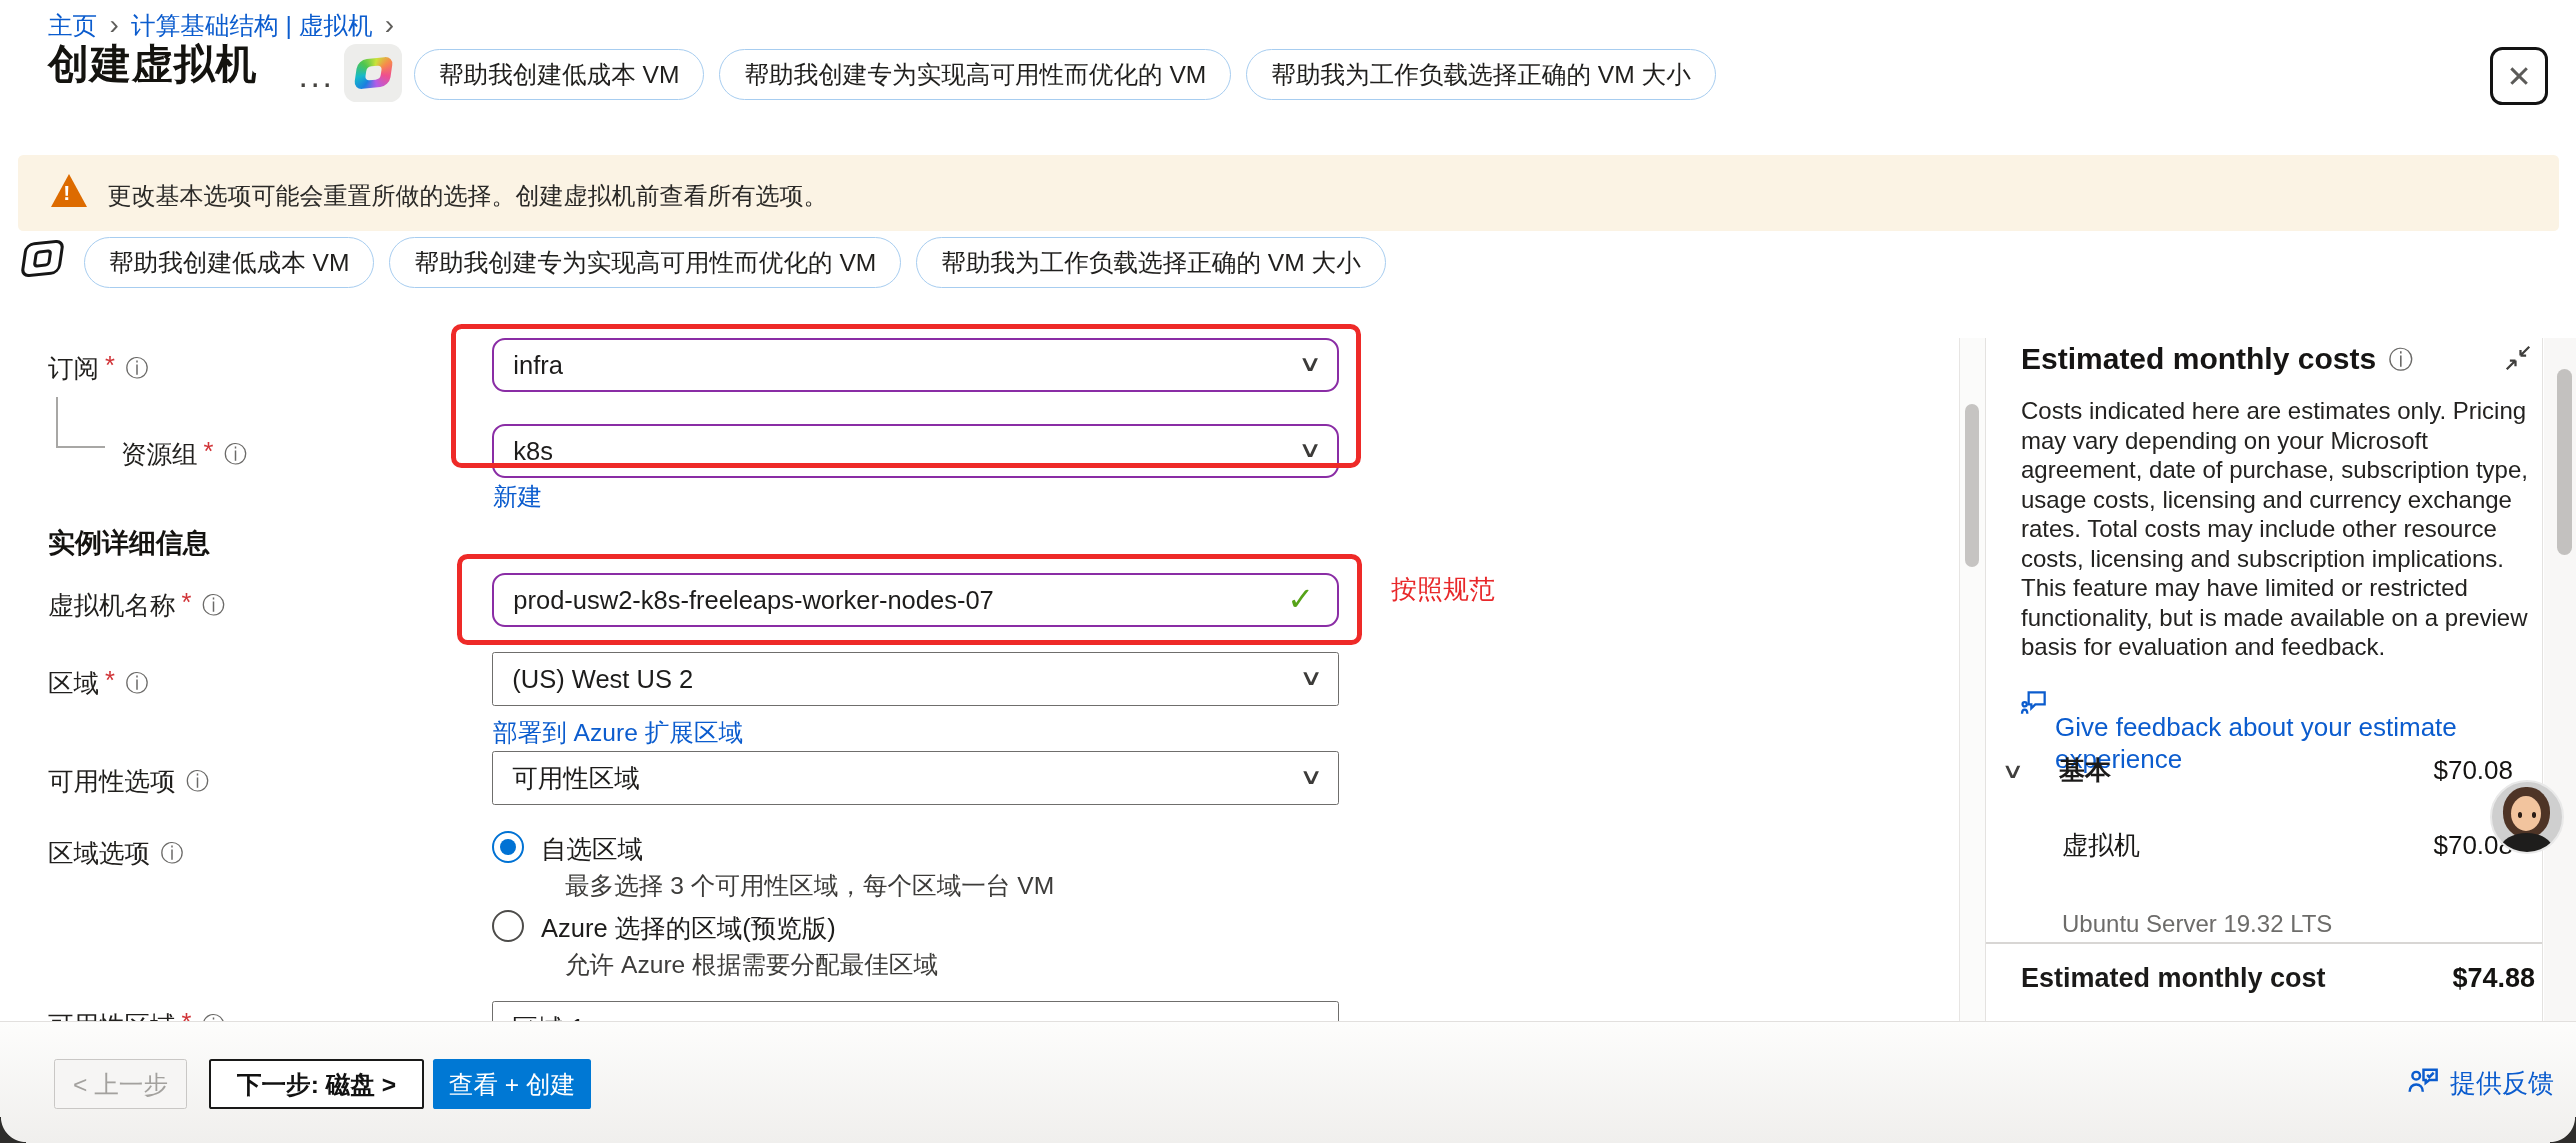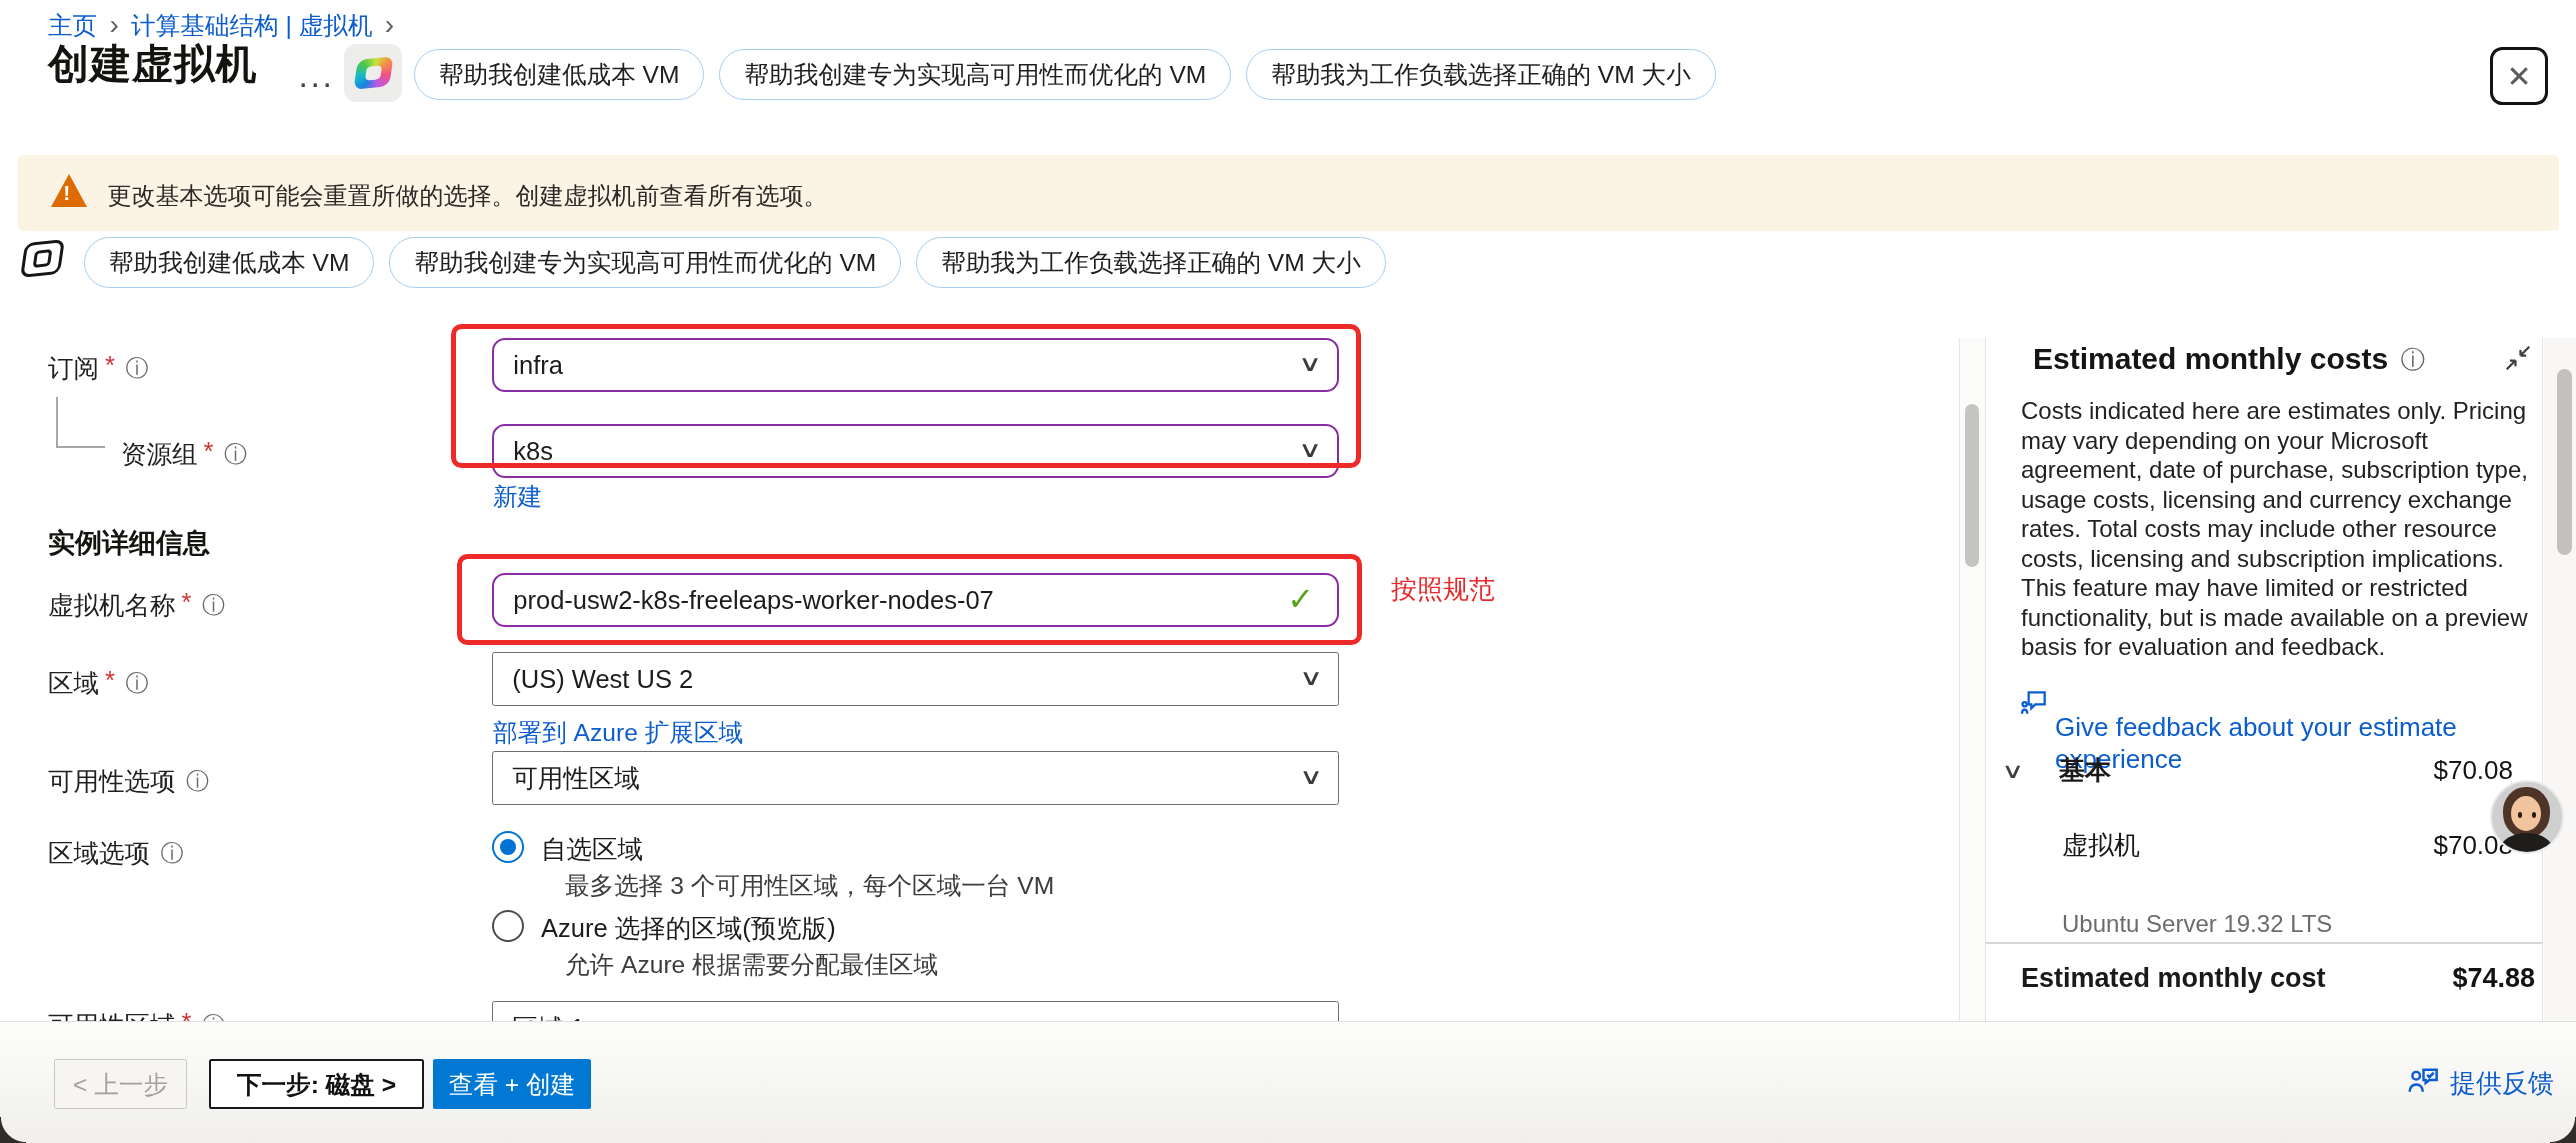--- a/index.html
+++ b/index.html
@@ -62,21 +62,21 @@
   .radio-lbl { font-size:25.5px; color:#1d1c1b; }
   .radio-desc { font-size:24.6px; color:#3d3c3a;margin-left:24px; }
 
   
   .red-box { border:5.3px solid #ee2a28; border-radius:10.5px; z-index:3; pointer-events:none; }
   .red-note { color:#e8282a; font-size:26px; z-index:3; }
 
   
   .panel { left:1985px; top:338px; width:558px; height:683px; background:#fff;
     border-left:0.9px solid #e4e2e0; border-right:0.9px solid #e4e2e0; }
-  .panel-title { position:absolute; left:35px; top:3.5px; font-size:30px; font-weight:bold; color:#161514; display:flex; align-items:center;margin-left:12px; }
+  .panel-title { position:absolute; left:35px; top:3.5px; font-size:30px; font-weight:bold; color:#161514; display:flex; align-items:center; }
   .panel-title .info-i { font-size:24.6px; margin-left:12.3px; font-weight:normal; }
   .collapse-ic { position:absolute; right:8.8px; top:5.3px; cursor:pointer; }
   .panel-desc { position:absolute; left:35px; top:58px; width:514px; font-size:24px; line-height:29.5px; color:#232220; }
   .fb-link { position:absolute; left:69px; top:342px; width:421px; font-size:26px; line-height:32px; color:#0b5cce; cursor:pointer;margin-top:31px; }
   .fb-ic { position:absolute; left:32px; top:349px; }
   .cost-row { position:absolute; left:0; right:0; display:flex; align-items:center; }
   .cost-lbl { font-size:26px; color:#1b1a19; }
   .cost-val { position:absolute; right:29px; font-size:26px; color:#141311; }
   .cost-sub { position:absolute; left:76px; top:572px; font-size:24px; color:#6d6c6a; }
   .panel-div { position:absolute; left:0; right:0; top:604px; height:1.8px; background:#d8d6d4; }

